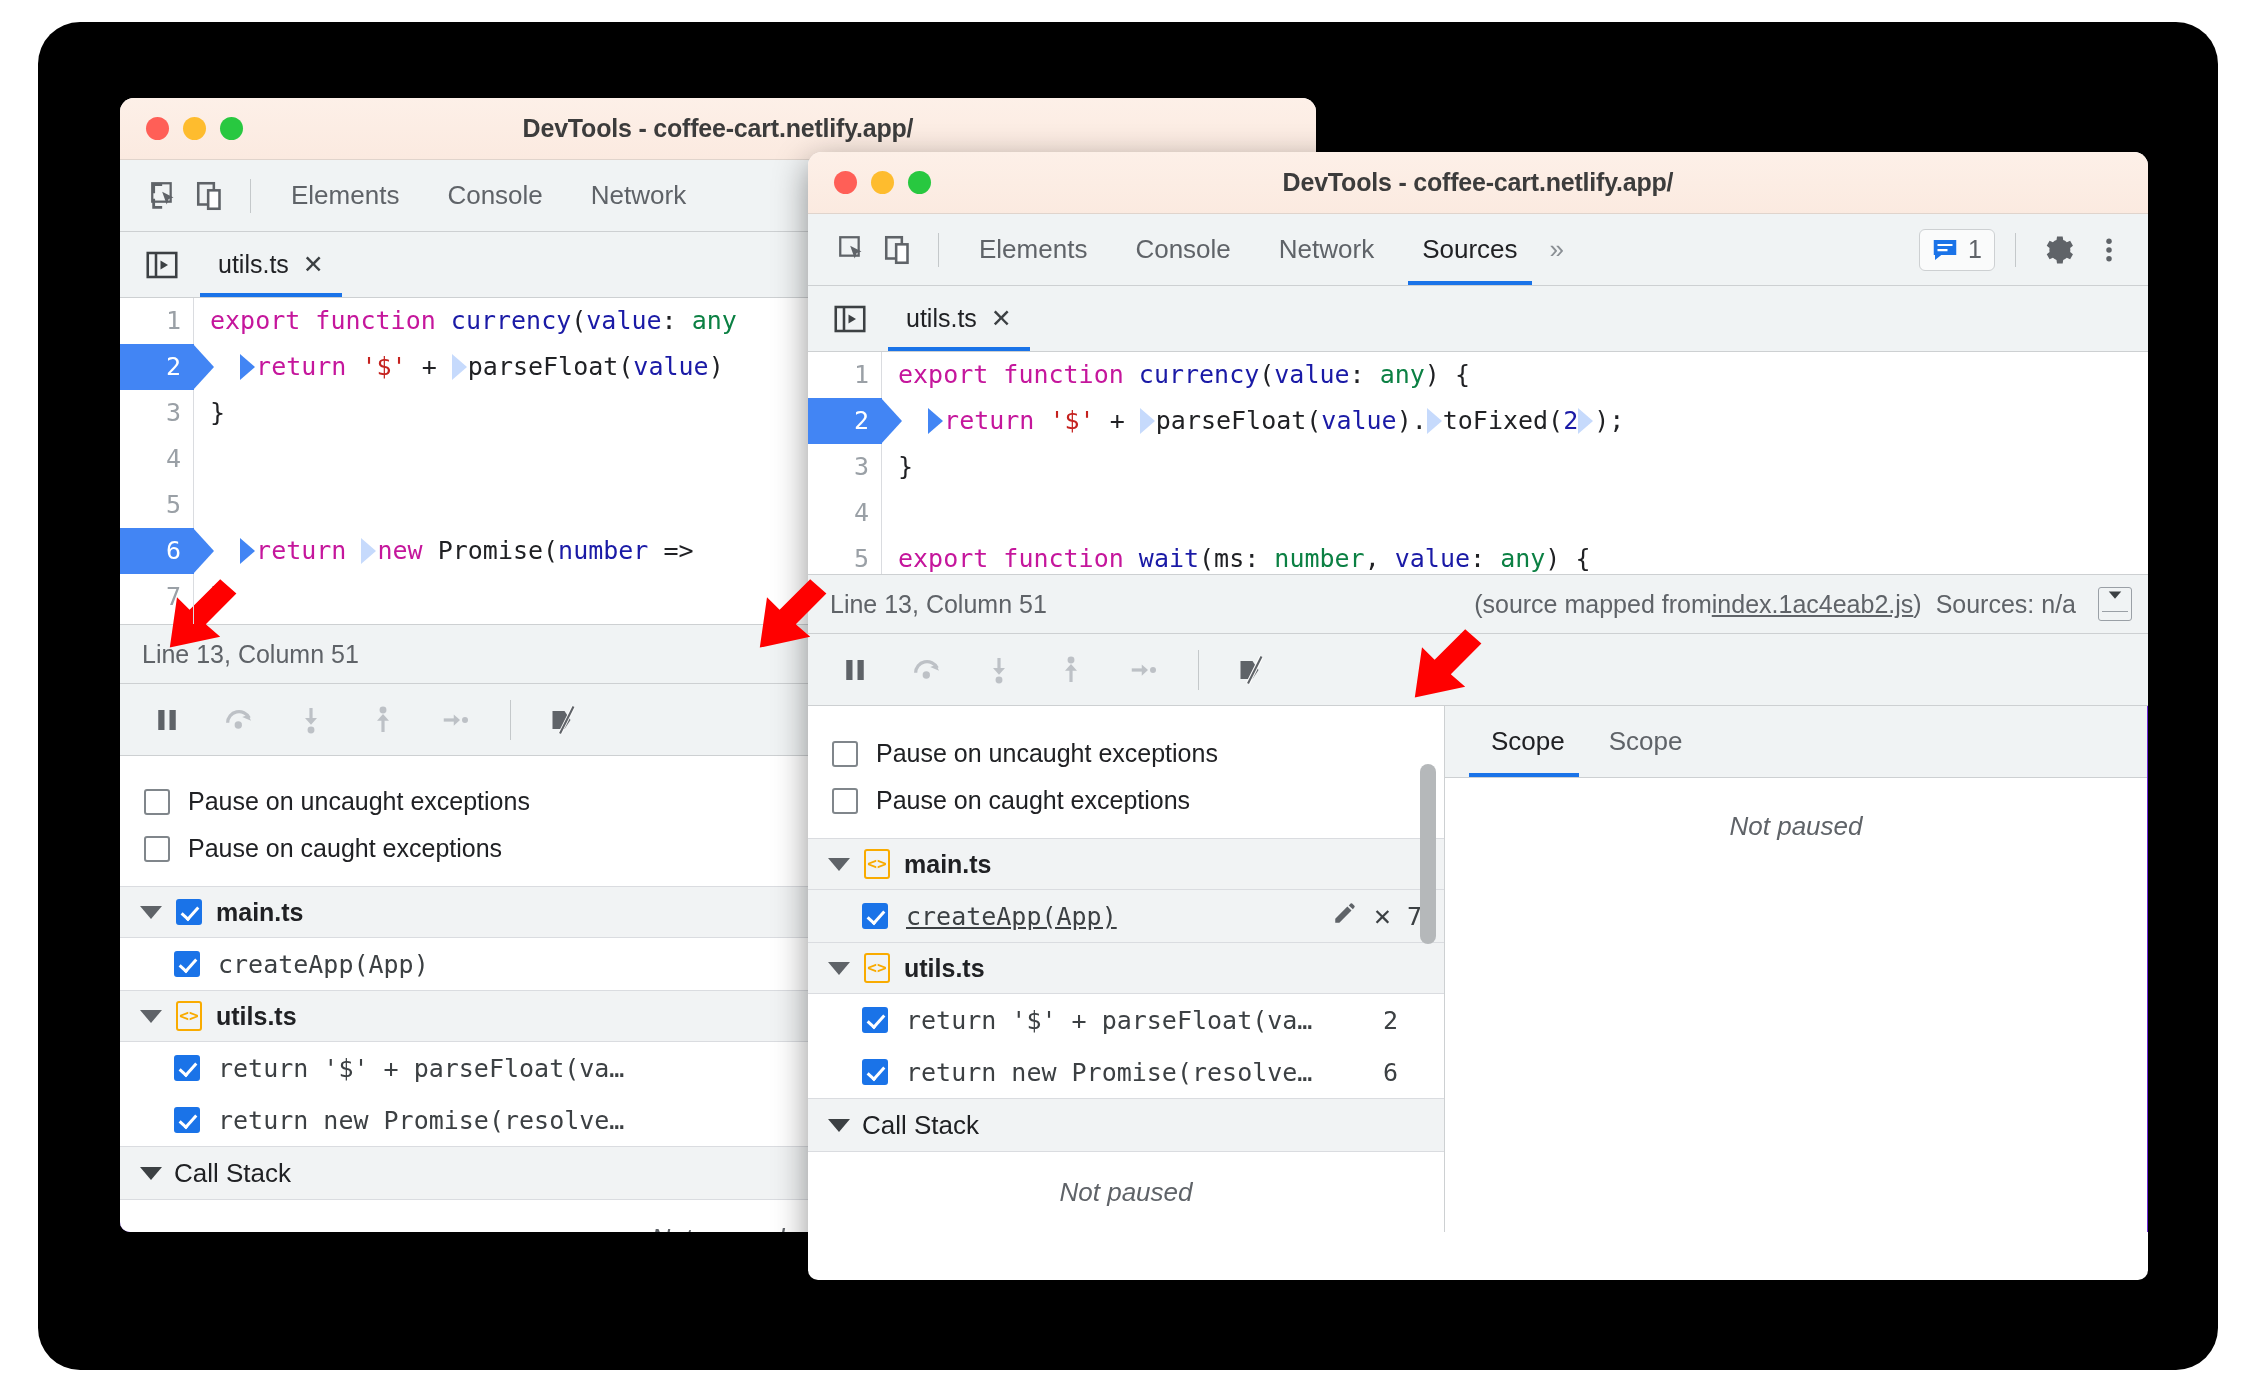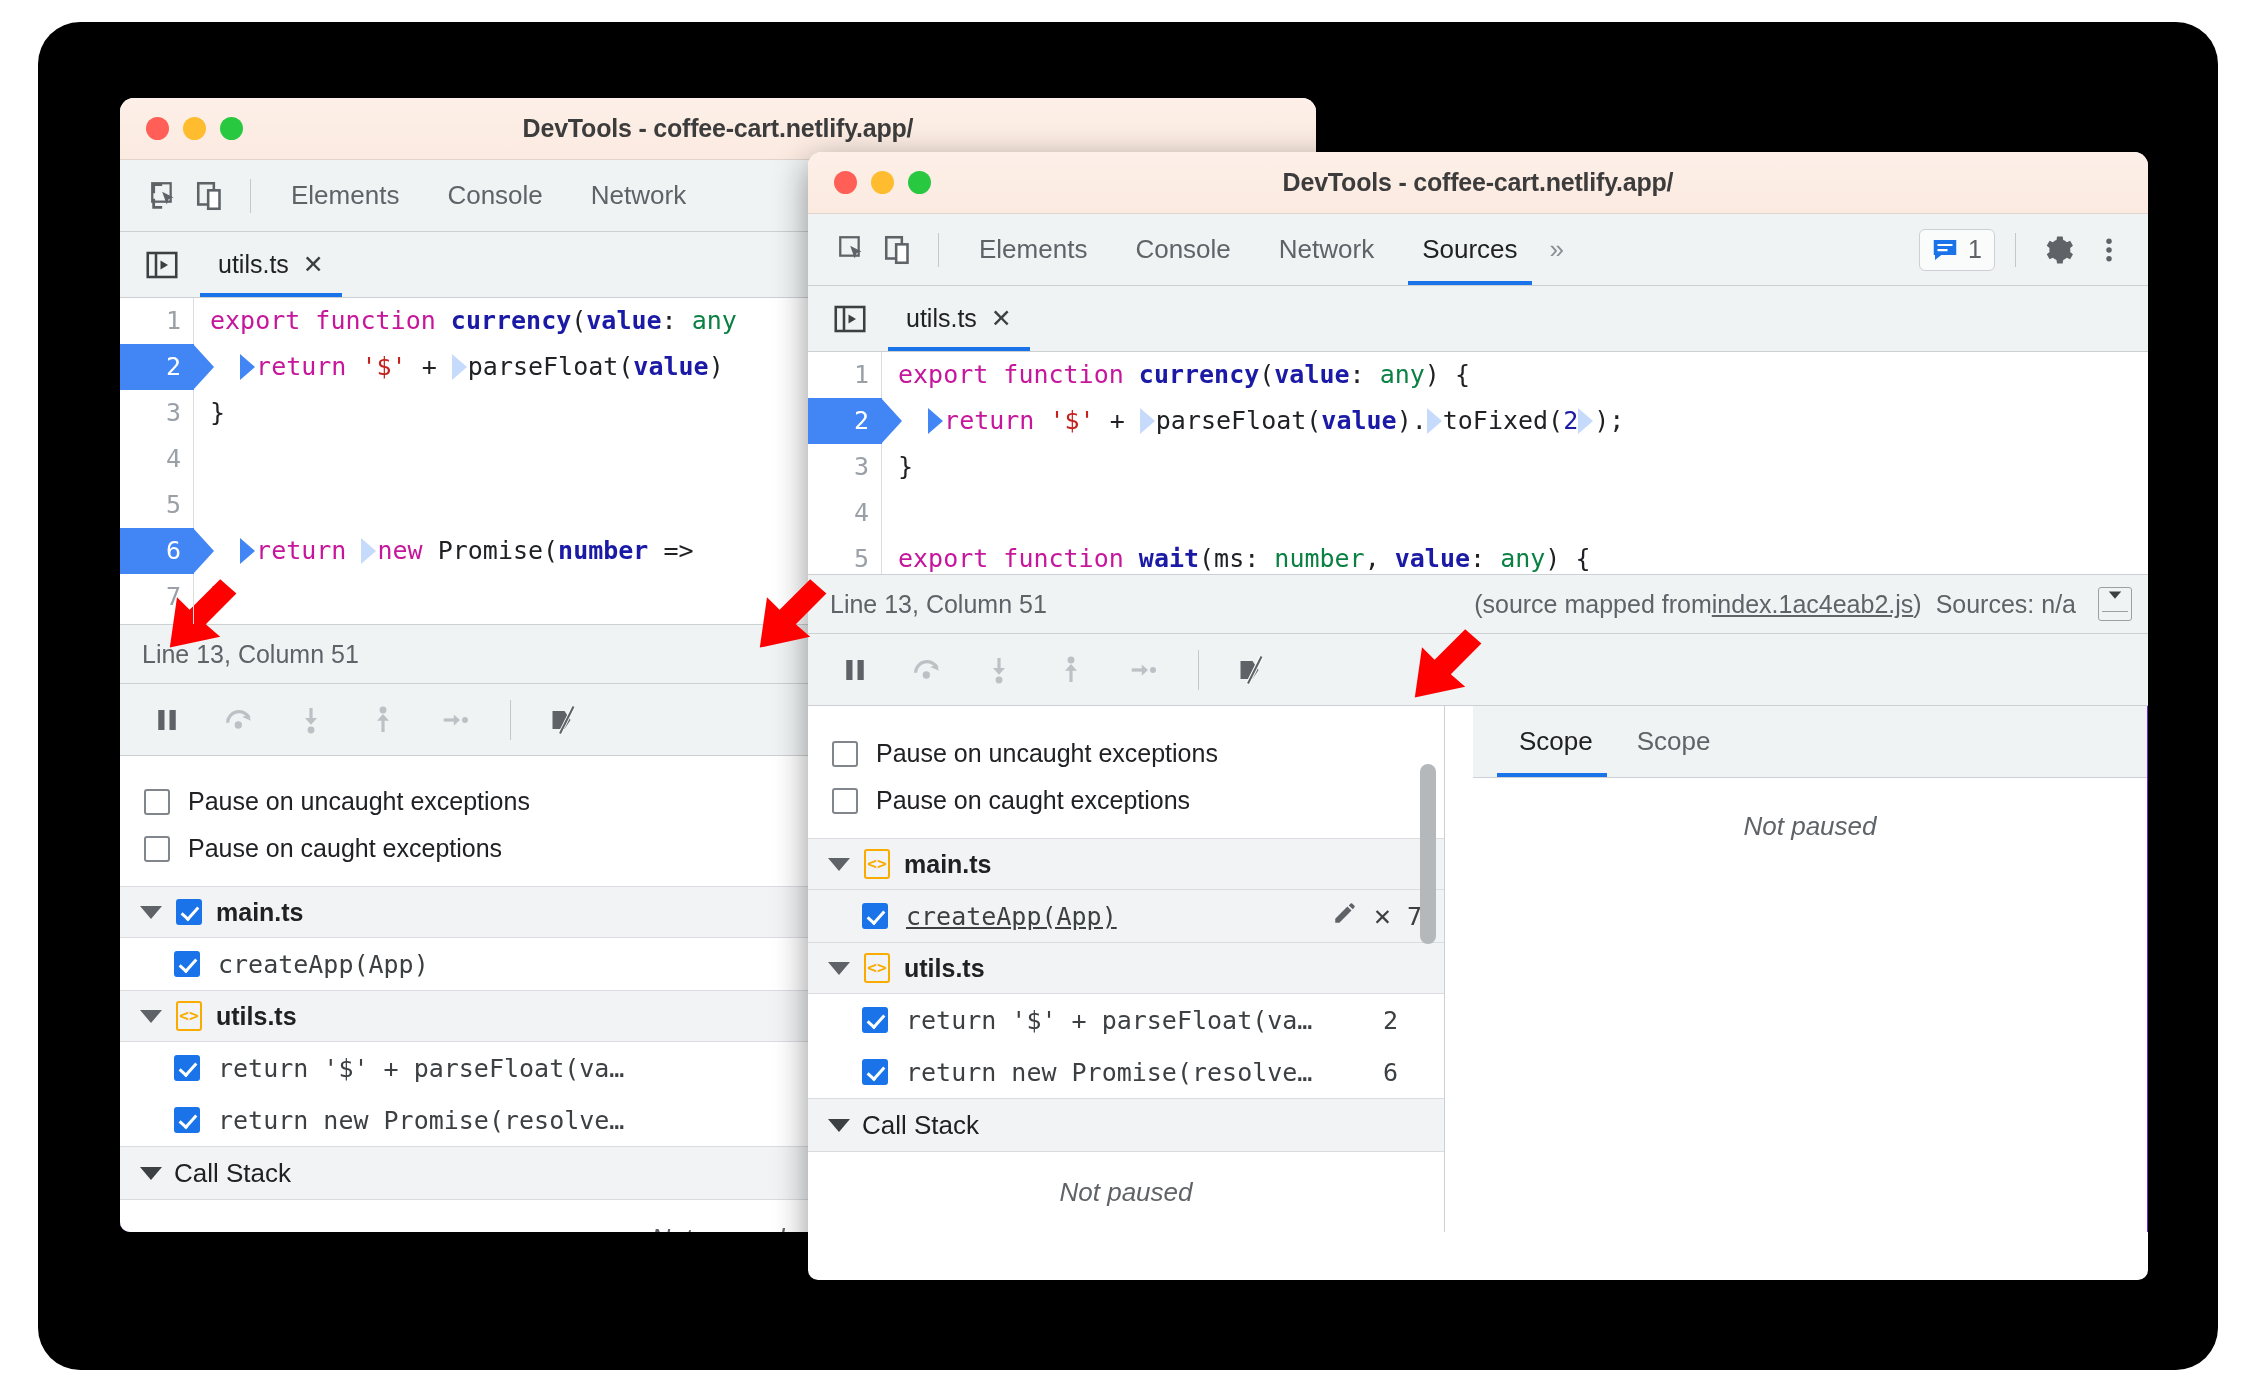--- a/index.html
+++ b/index.html
@@ -134,21 +134,21 @@
   }
   .code-row.bp .gutter::after {
     content: ''; position: absolute; right: -21px; top: 0;
     width: 0; height: 0;
     border-top: 23px solid transparent;
     border-bottom: 23px solid transparent;
     border-left: 21px solid #4285f4;
   }
   .codetext { padding-left: 16px; color: #202124; }
   .kw { color: #c5169c; }
-  .fn { color: #1a1aa6; font-weight: bold; }
+  .fn { color: #1a1aa6; }
   .typ { color: #0b8043; }
   .str { color: #c5221f; }
   .num { color: #1a1aa6; }
   .var { color: #202124; }
 
   
   .marker {
     display: inline-block;
     width: 15px; height: 26px;
     vertical-align: -5px;
@@ -202,21 +202,21 @@
     border-bottom: 1px solid #cdd0d2;
     display: flex; align-items: center;
     padding-left: 24px; gap: 26px;
   }
   .dbg-btn { width: 46px; height: 46px; display:flex; align-items:center; justify-content:center; }
   .dbg-sep { width: 1px; height: 40px; background: #c4c8ca; margin: 0 6px; }
 
   
   .panes { display: flex; background: #6d28d9; }
   .pane-left { position: relative; background: #fff; }
-  .pane-right { background: #fff; border-left: 1px solid #cdd0d2; padding-left: 28px; }
+  .pane-right { background: #fff; border-left: 1px solid #cdd0d2; }
 
   .bp-check-row {
     display: flex; align-items: center; gap: 18px;
     height: 47px; padding-left: 24px;
     font-size: 25px; color: #202124;
   }
   .cb {
     width: 26px; height: 26px; min-width: 26px;
     border: 2px solid #80868b; border-radius: 3px; background: #fff;
   }

